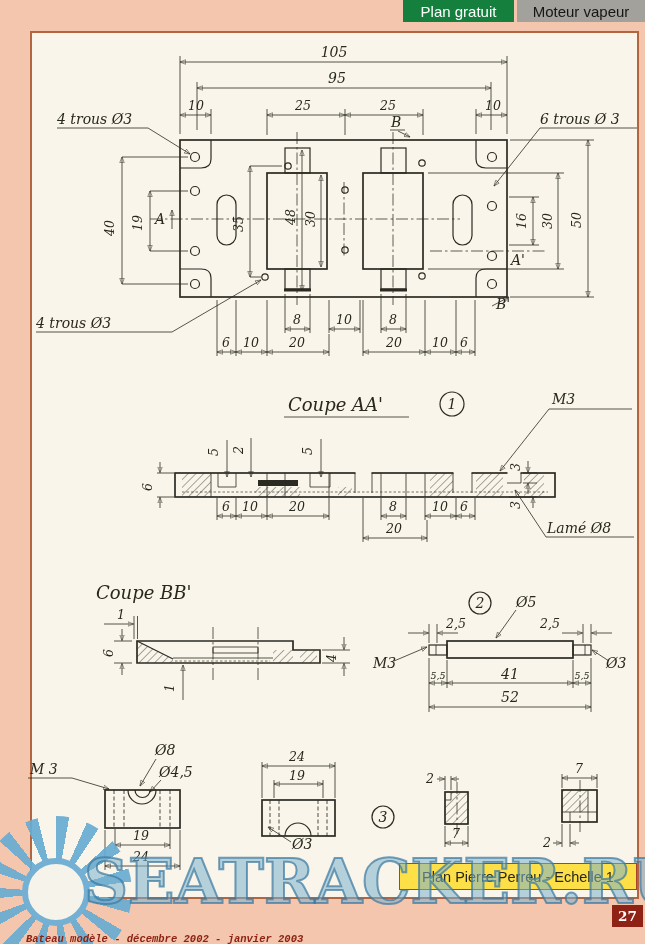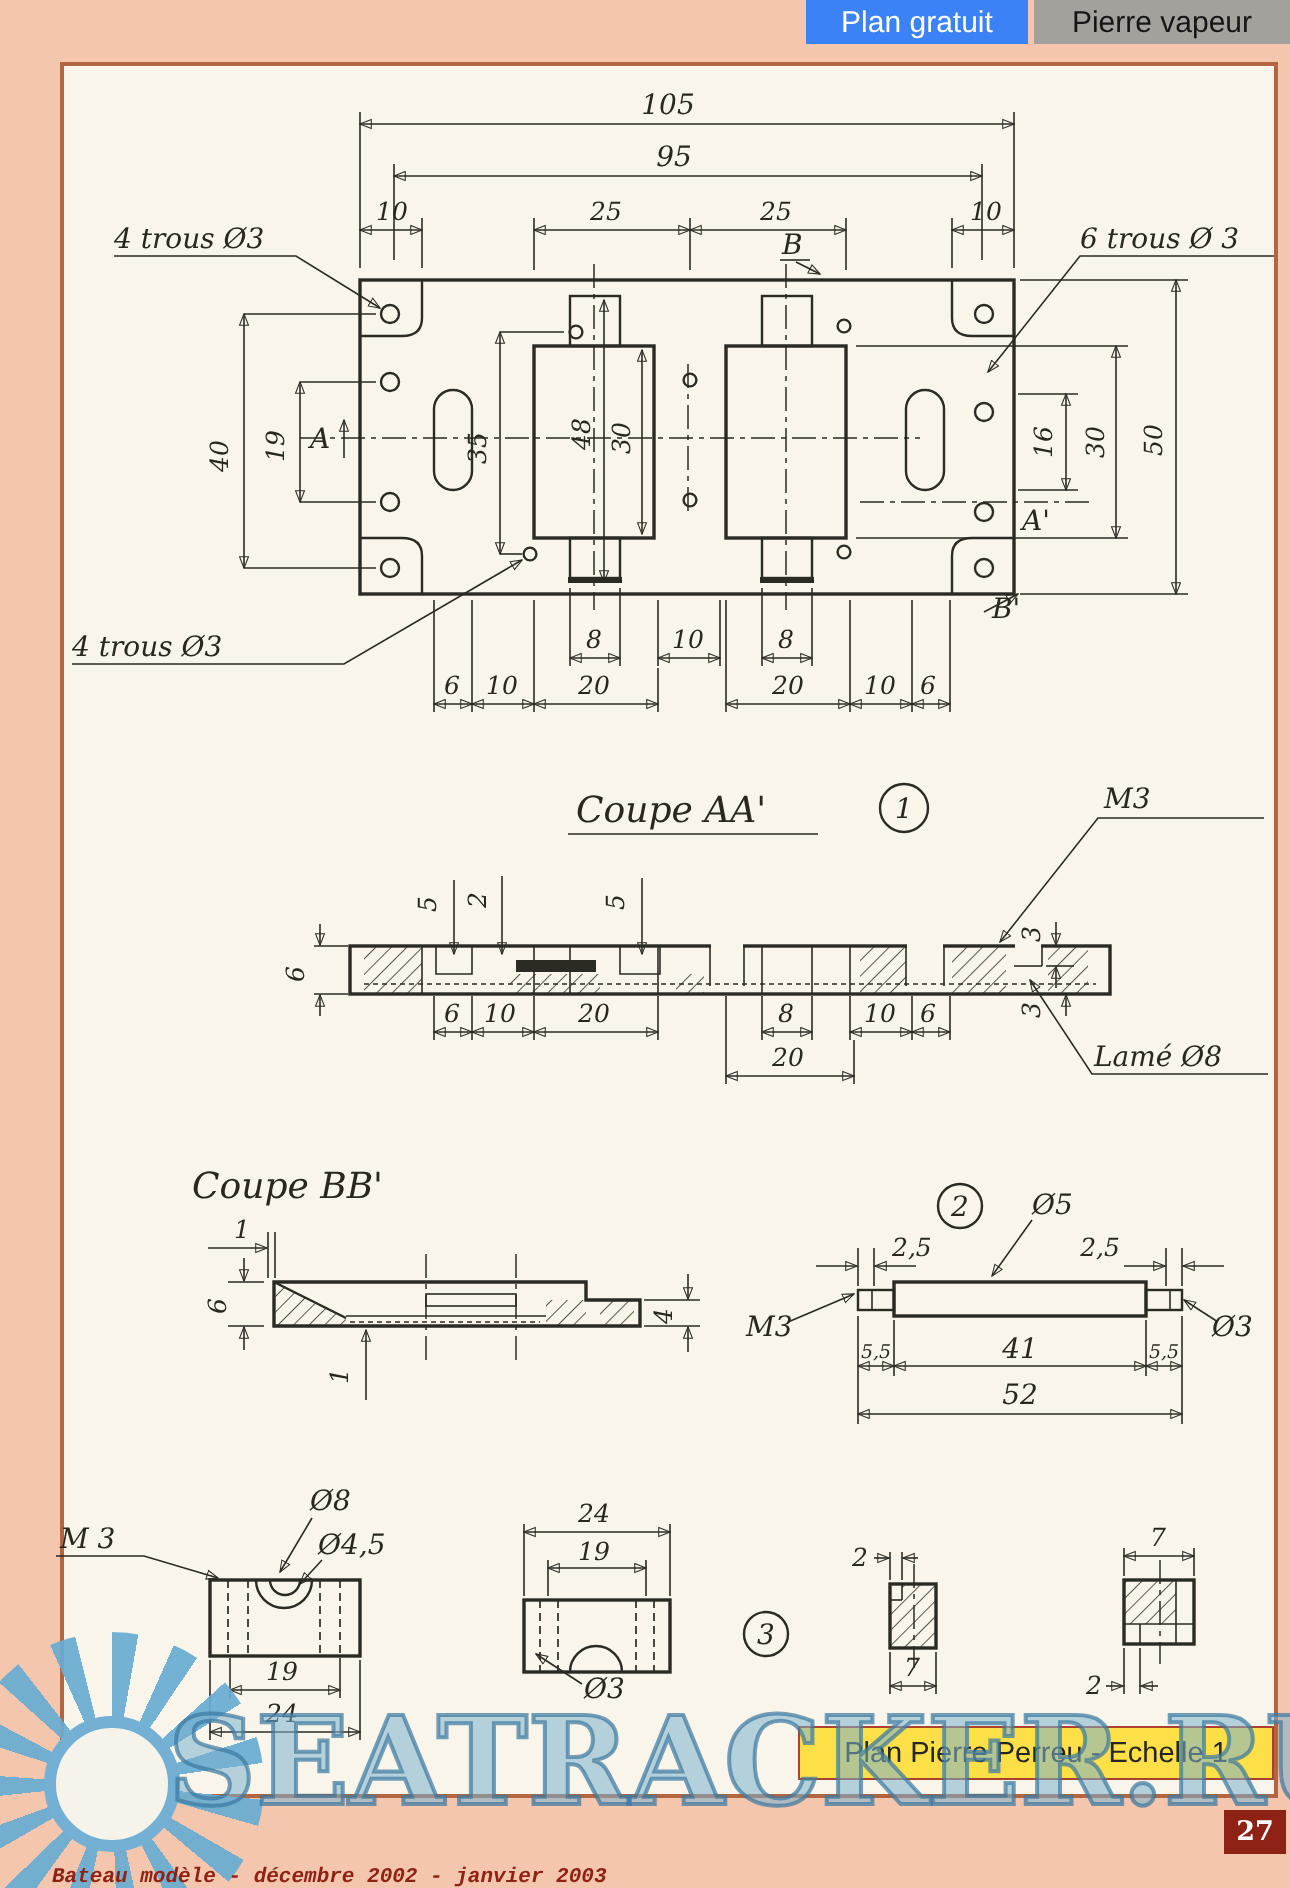--- a/index.html
+++ b/index.html
@@ -1,20 +1,20 @@
 <!DOCTYPE html>
 <html><head>
 <meta charset="utf-8">
 <style>
   html,body{margin:0;padding:0}
   body{width:645px;height:944px;position:relative;overflow:hidden;
        background:#f4c6ae;font-family:"Liberation Sans",sans-serif}
   .tag{position:absolute;top:0;height:22px;display:flex;align-items:center;
        justify-content:center;font-size:15px}
-  .tag-red{left:403px;width:111px;background:#3b82f6;color:#fff}
+  .tag-red{left:403px;width:111px;background:#15803d;color:#fff}
   .tag-gray{left:517px;width:128px;background:#a2a19c;color:#161616}
   .sheet{position:absolute;left:30px;top:31px;width:605px;height:864px;
          background:#f9f5ea;border:2px solid #b2653f}
   svg.draw{position:absolute;left:0;top:0;width:645px;height:944px}
   .draw line,.draw path,.draw rect,.draw circle,.draw polyline{stroke:#2b2b24;fill:none;stroke-width:.8}
   .draw .o{stroke-width:1.7}
   .draw .m{stroke-width:1.2}
   .draw .cl{stroke-width:.75;stroke-dasharray:12 3 2.5 3}
   .draw .hid{stroke-width:.85;stroke-dasharray:4 2.5}
   .draw .dot{stroke-width:.65;stroke-dasharray:2.5 2}
@@ -40,21 +40,21 @@
   .mag{position:absolute;left:26px;top:933px;z-index:7;font-family:Liberation Mono, monospace;
        font-style:italic;font-weight:bold;font-size:10.5px;color:#8e2315}
   .pageno{position:absolute;left:612px;top:905px;width:31px;height:22px;z-index:7;
        background:#8e2315;color:#fff;display:flex;align-items:center;justify-content:center;
        font-weight:bold;font-size:13.5px;font-family:"DejaVu Serif",serif}
 </style>
 </head>
 <body>
 
 <div class="tag tag-red">Plan gratuit</div>
-<div class="tag tag-gray">Pierre vapeur</div>
+<div class="tag tag-gray">Moteur vapeur</div>
 
 <div class="sheet"></div>
 
 <svg class="draw" viewBox="0 0 645 944">
   <defs>
     <marker id="ar" viewBox="0 0 10 10" refX="9.3" refY="5" markerWidth="8" markerHeight="8" orient="auto-start-reverse">
         <path d="M0.5,1.5 L9.5,5 L0.5,8.5 Z" fill="#30302a" stroke="none"></path>
       </marker>
     <pattern id="hat" width="5.5" height="5.5" patternUnits="userSpaceOnUse" patternTransform="rotate(45)">
       <line x1="0" y1="0" x2="0" y2="5.5" stroke="#3a3a33" stroke-width="1.1"></line>

